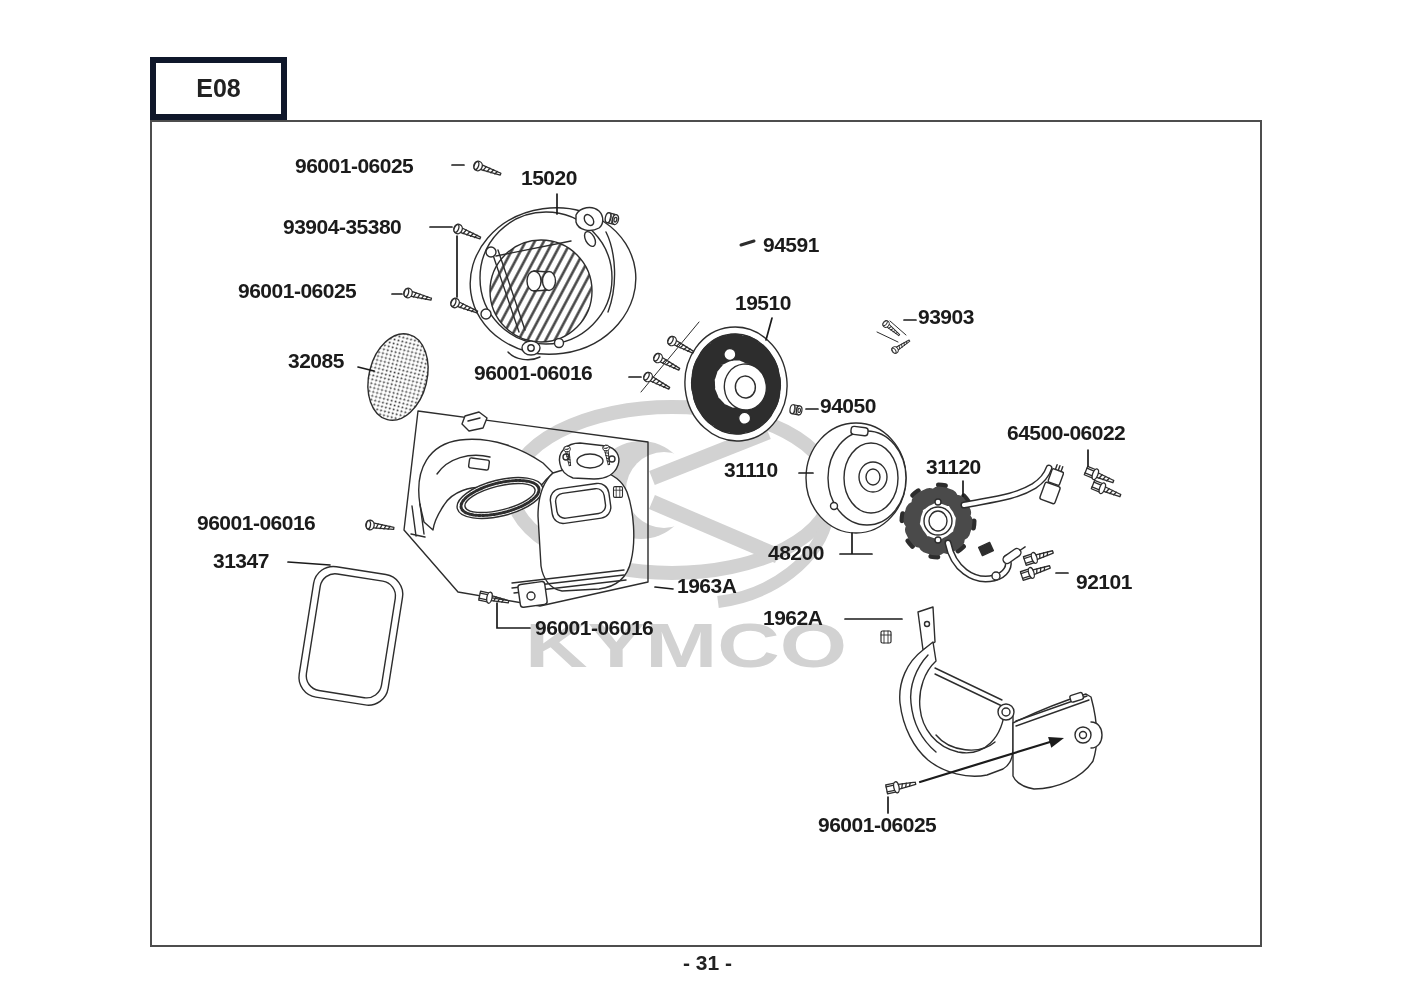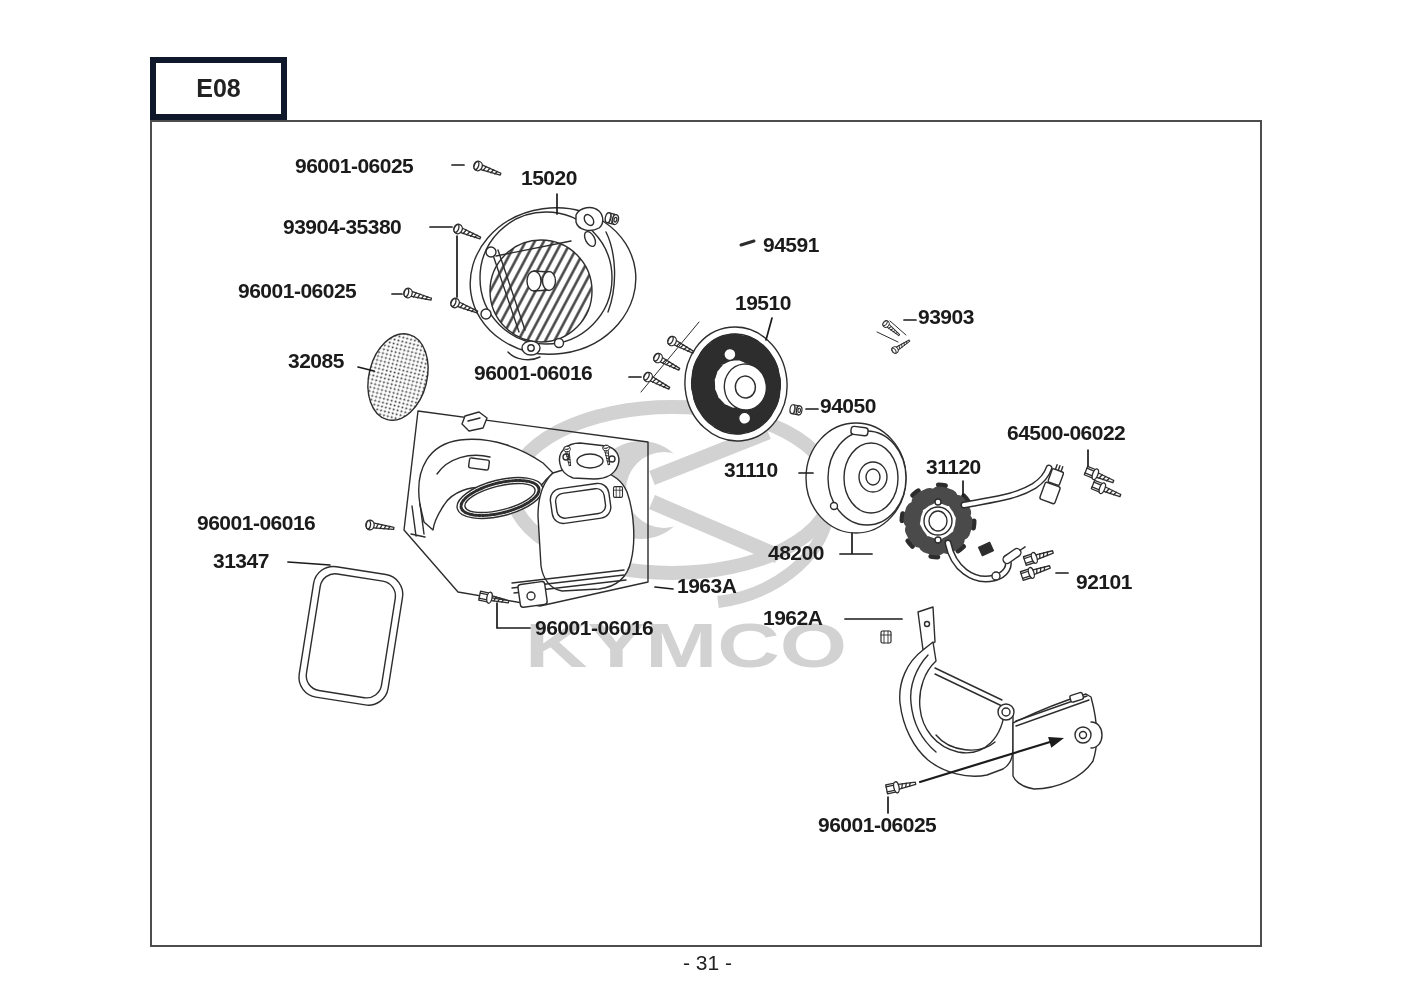--- a/index.html
+++ b/index.html
@@ -6,21 +6,21 @@
   body{width:1415px;height:1000px;font-family:"Liberation Sans",sans-serif;}
   .page{position:relative;width:1415px;height:1000px;background:#fff;overflow:hidden;}
   .code-box{position:absolute;left:150px;top:57px;width:137px;height:63px;border:6px solid #0f172a;
             box-sizing:border-box;display:flex;align-items:center;justify-content:center;
             font-size:25px;font-weight:bold;color:#222;}
   .doc-title{position:absolute;left:358px;top:77px;font-size:25px;font-weight:bold;color:#222;white-space:pre;}
   .main-box{position:absolute;left:150px;top:120px;width:1112px;height:827px;border:2px solid #4d4d4d;box-sizing:border-box;}
   .art{position:absolute;left:0;top:0;width:1415px;height:1000px;}
   .lbl{position:absolute;font-size:21px;font-weight:bold;color:#1b1b1b;line-height:1;
        letter-spacing:-0.5px;white-space:nowrap;}
-  .footer{position:absolute;left:0;right:0;top:951px;text-align:center;font-size:21px;font-weight:normal;color:#222;}
+  .footer{position:absolute;left:0;right:0;top:951px;text-align:center;font-size:21px;font-weight:bold;color:#222;}
 </style>
 </head>
 <body>
 
 <div class="page">
 
   <div class="code-box">E08</div>
   <div class="main-box"></div>
 
   <svg class="art" viewBox="0 0 1415 1000" xmlns="http://www.w3.org/2000/svg">

